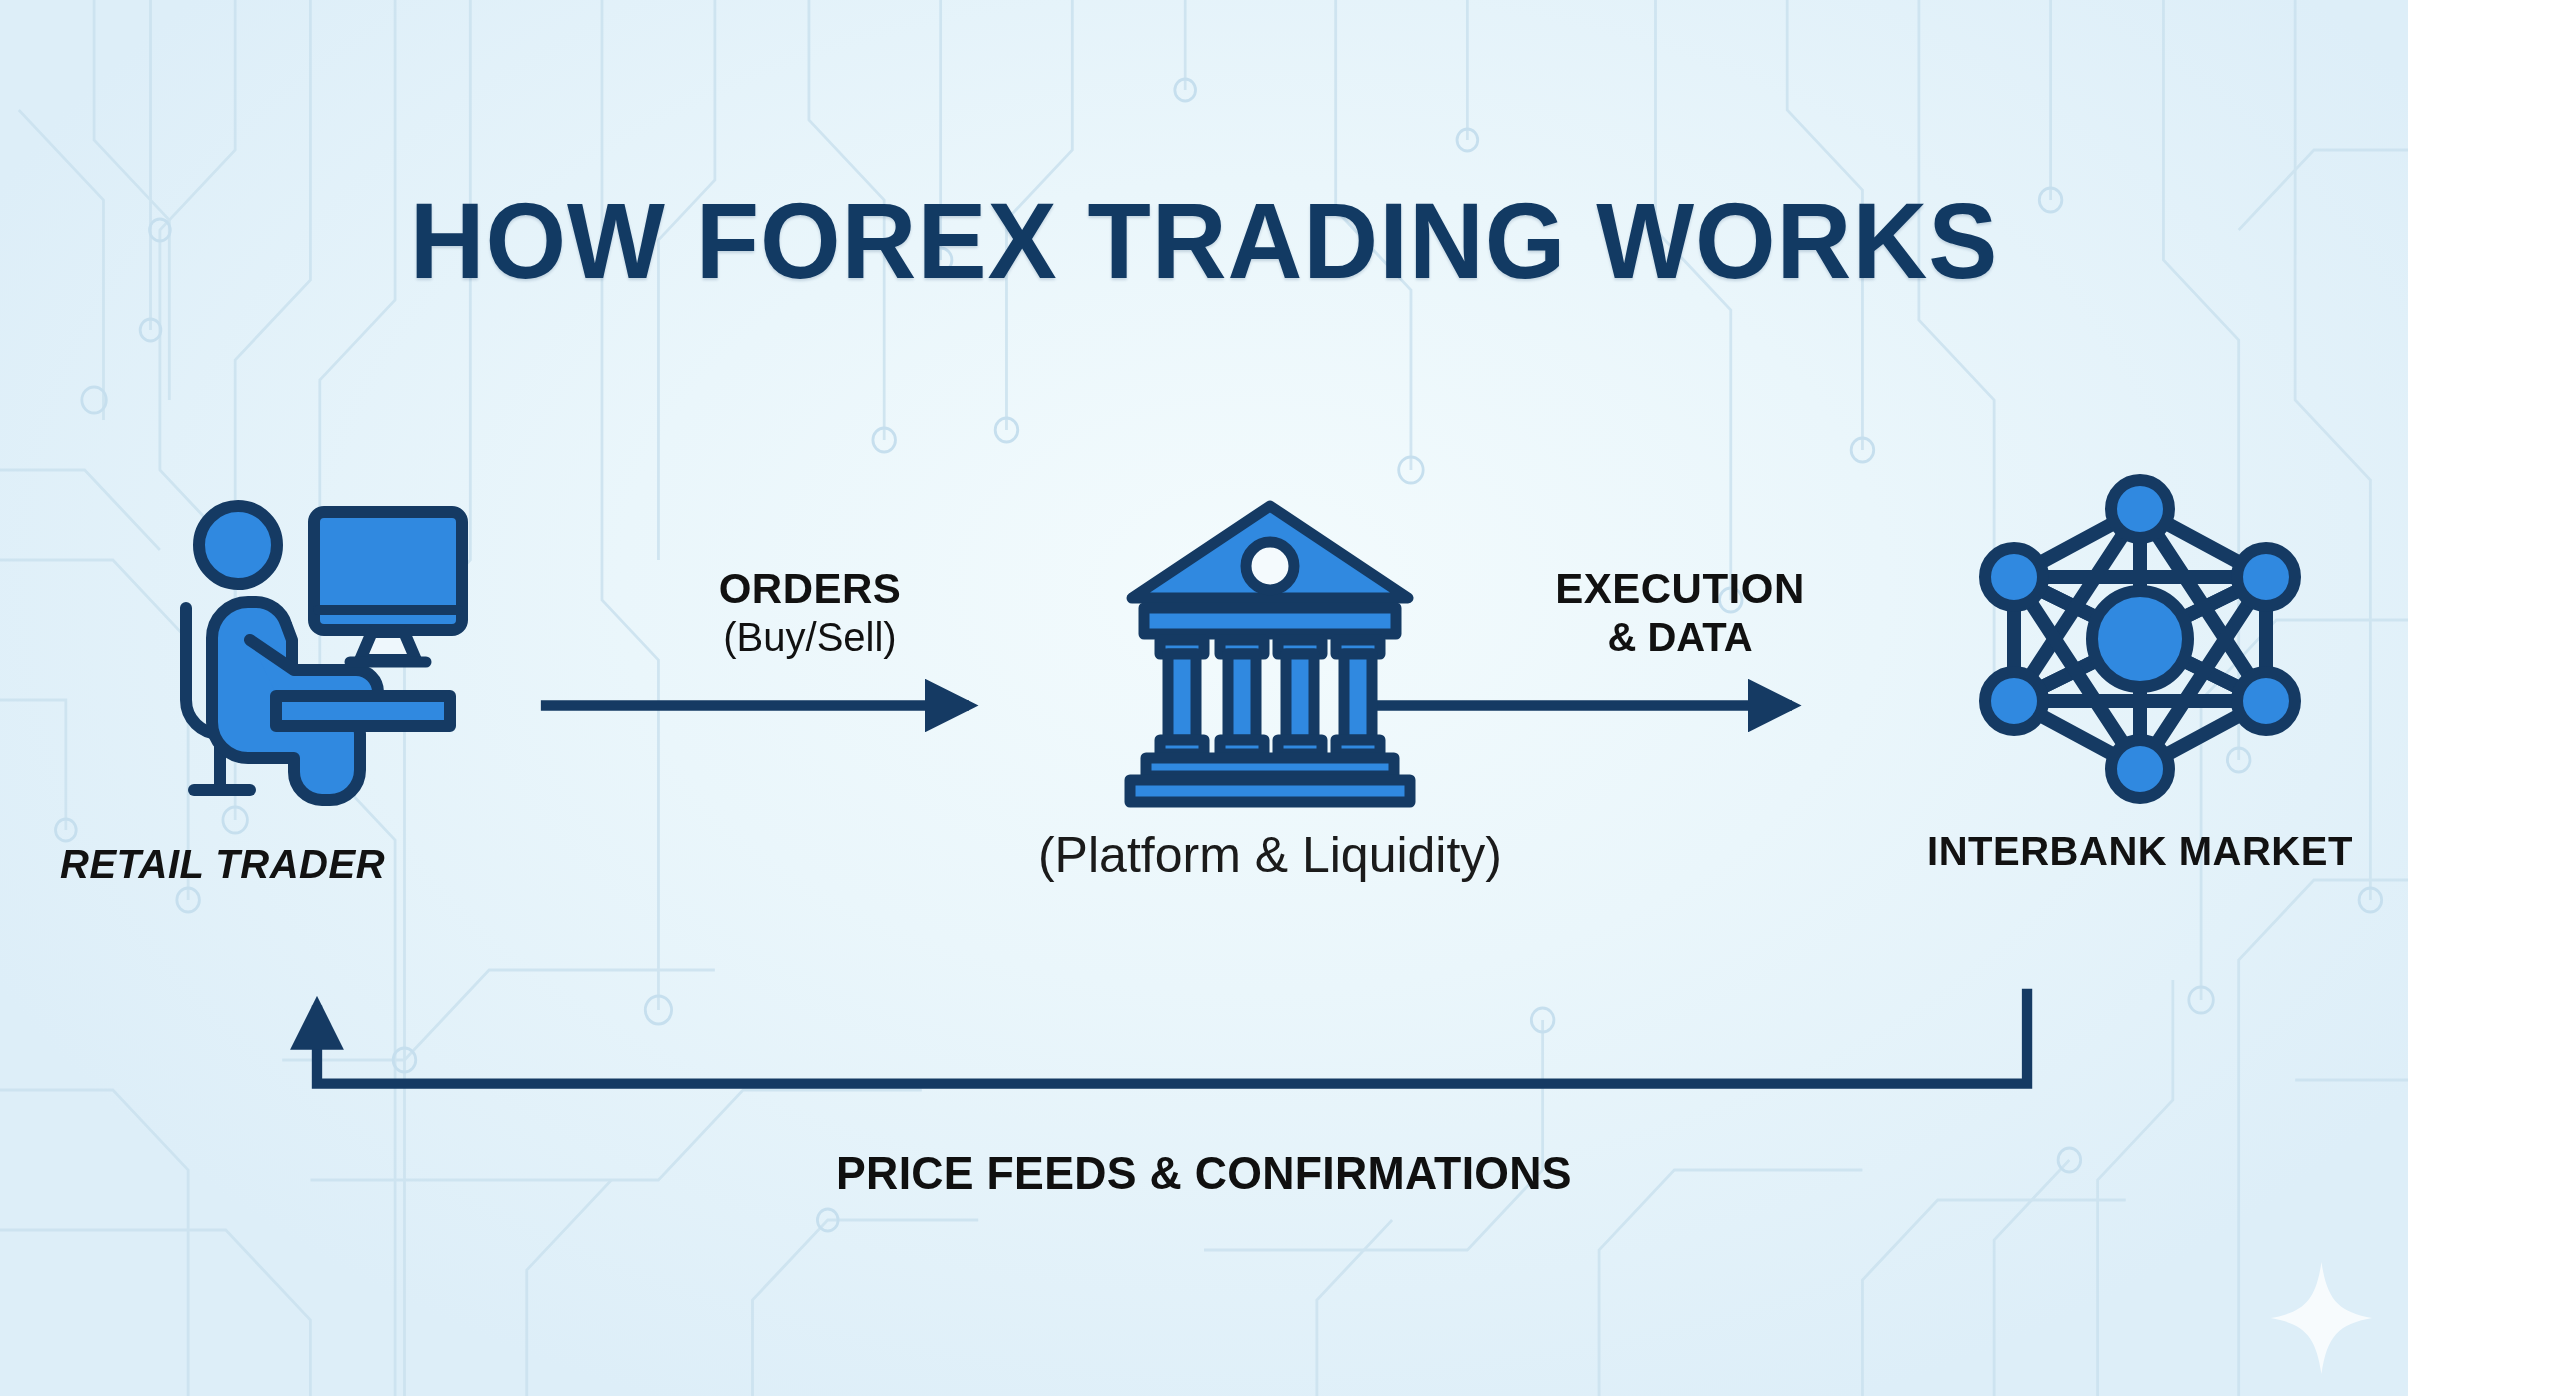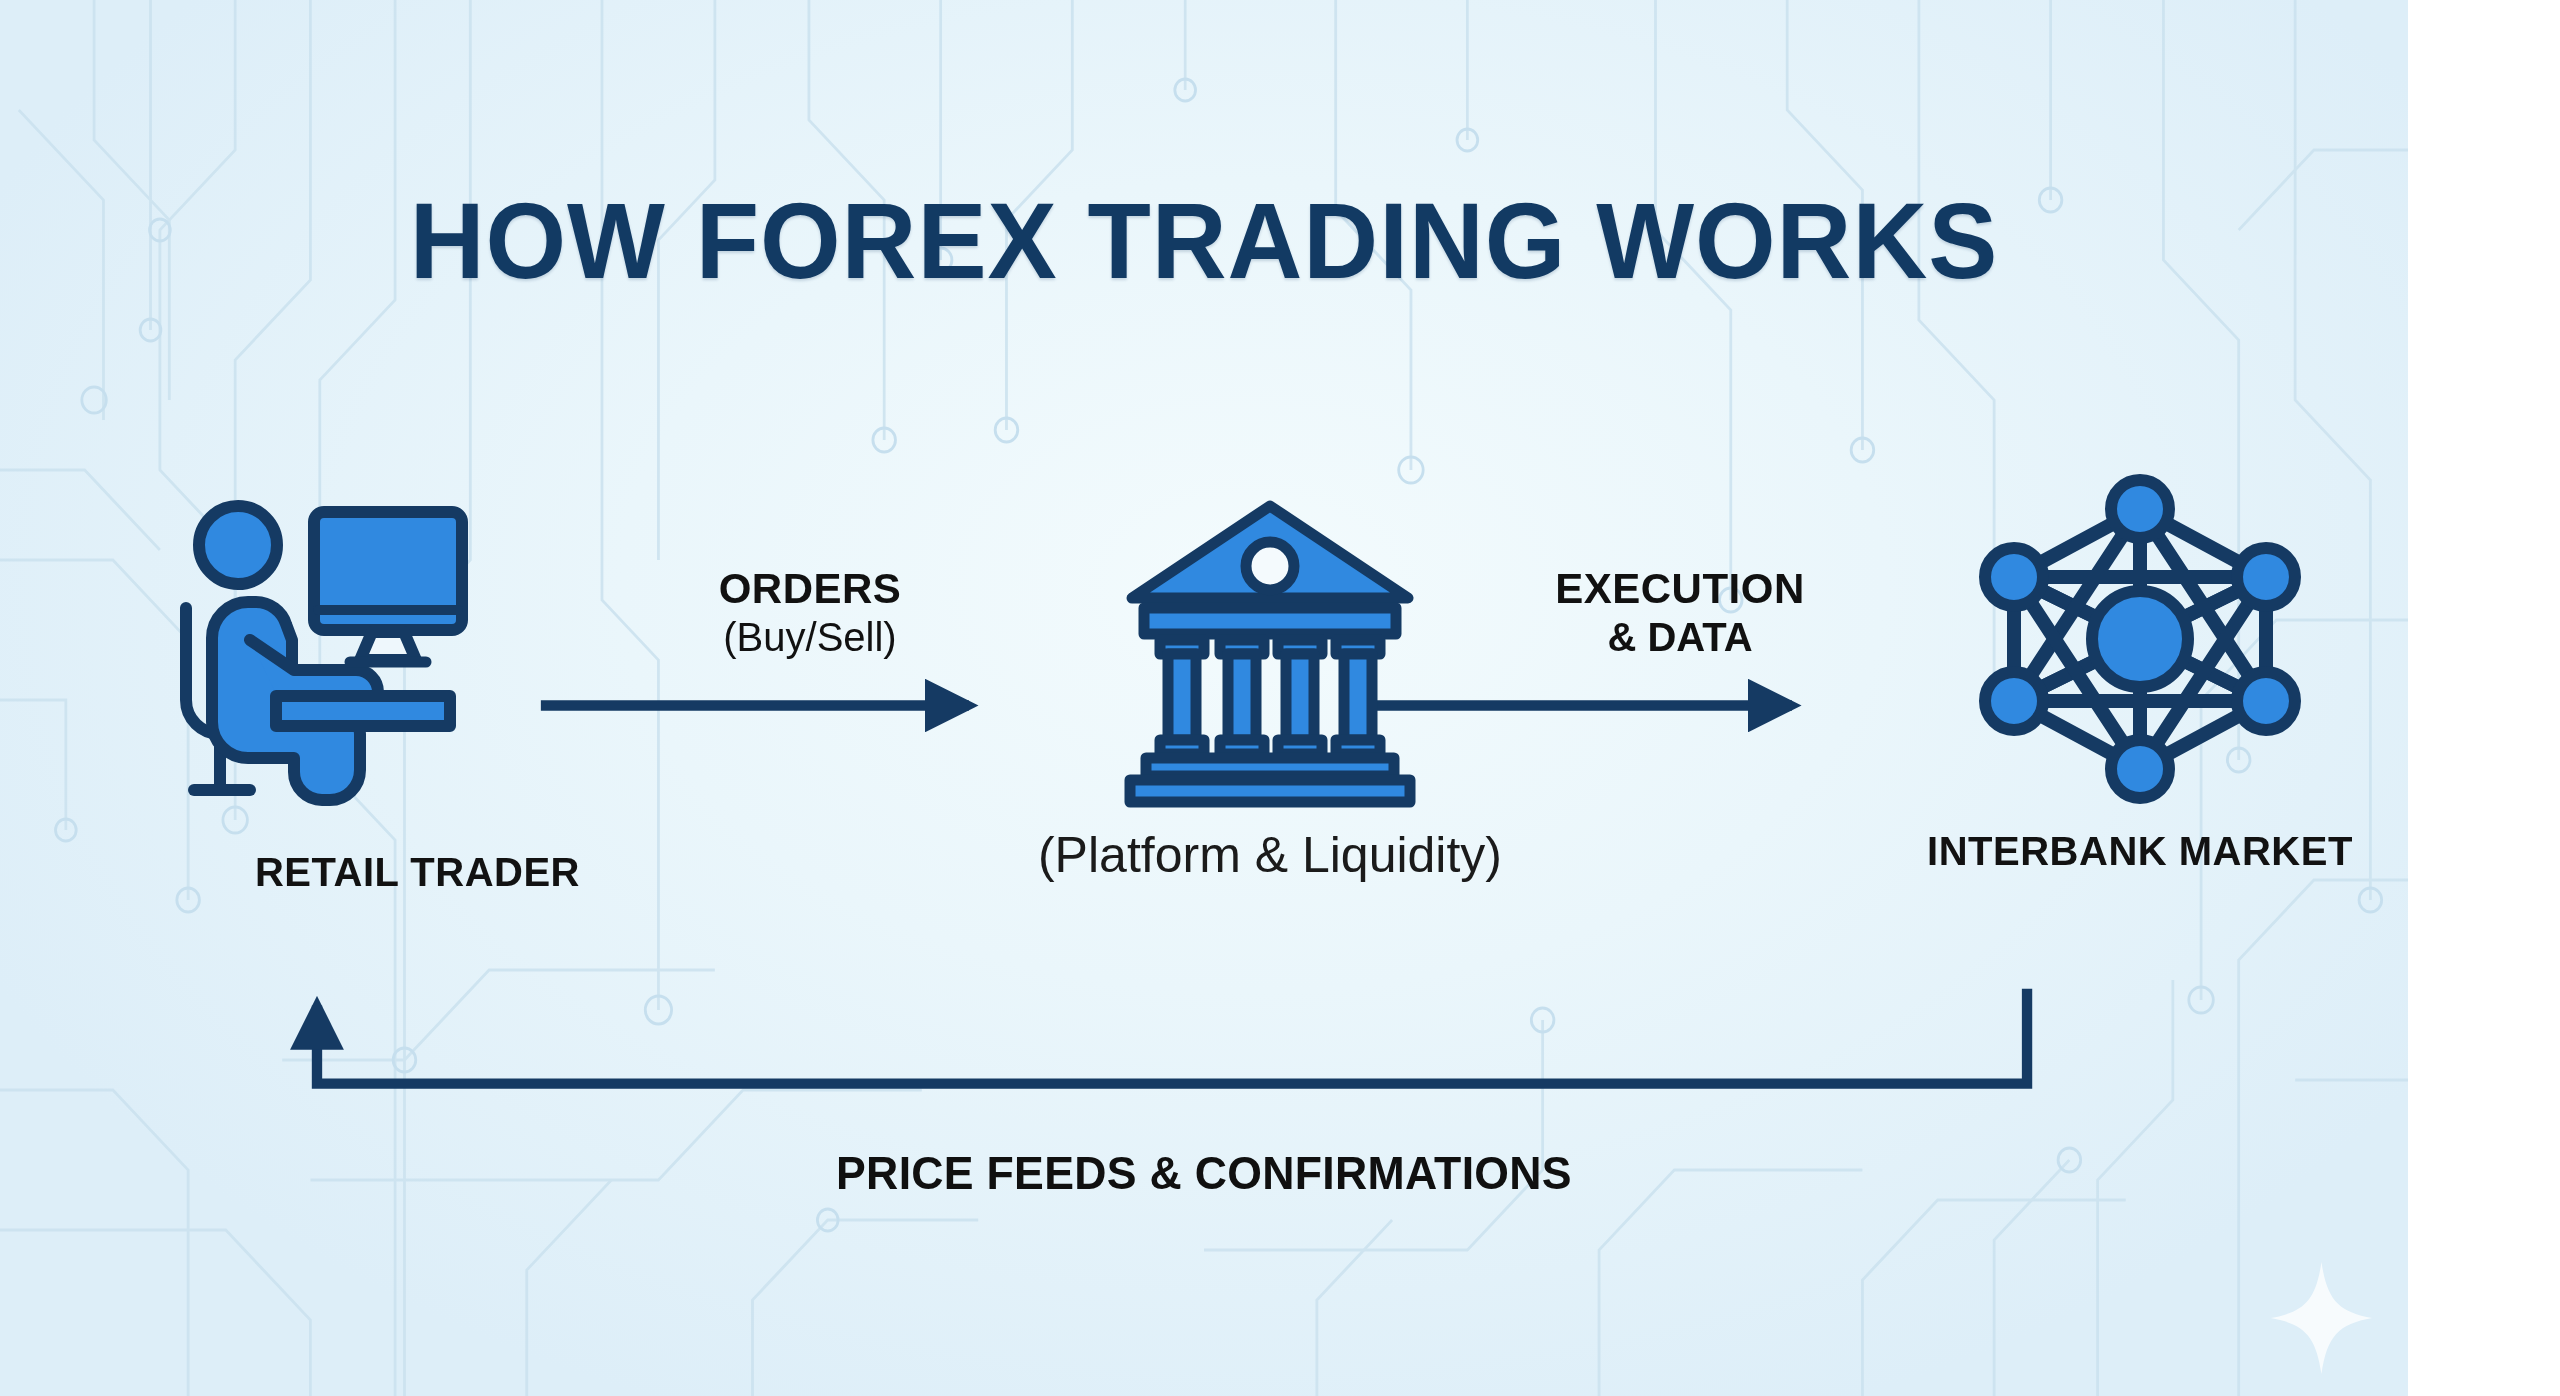--- a/index.html
+++ b/index.html
@@ -48,21 +48,21 @@
     font-weight:normal;
     color:#1b1b1b;
     margin-top:4px;
     white-space:nowrap;
   }
 
   #node-trader   { left:60px;   top:490px;  width:520px; }
   #node-broker   { left:1000px; top:490px;  width:540px; }
   #node-market   { left:1760px; top:469px;  width:760px; }
 
-  #node-trader .labels  { margin-top:30px; text-align:right; }
+  #node-trader .labels  { margin-top:22px; text-align:left;font-style:italic; }
   #node-broker .labels  { margin-top:16px; text-align:center; }
   #node-market .labels  { margin-top:20px; text-align:center; }
 
   
   #flow { position:absolute; inset:0; width:100%; height:100%; pointer-events:none; }
 
   .flow-label {
     position:absolute; text-align:center;
     color:#111; white-space:nowrap;
   }

